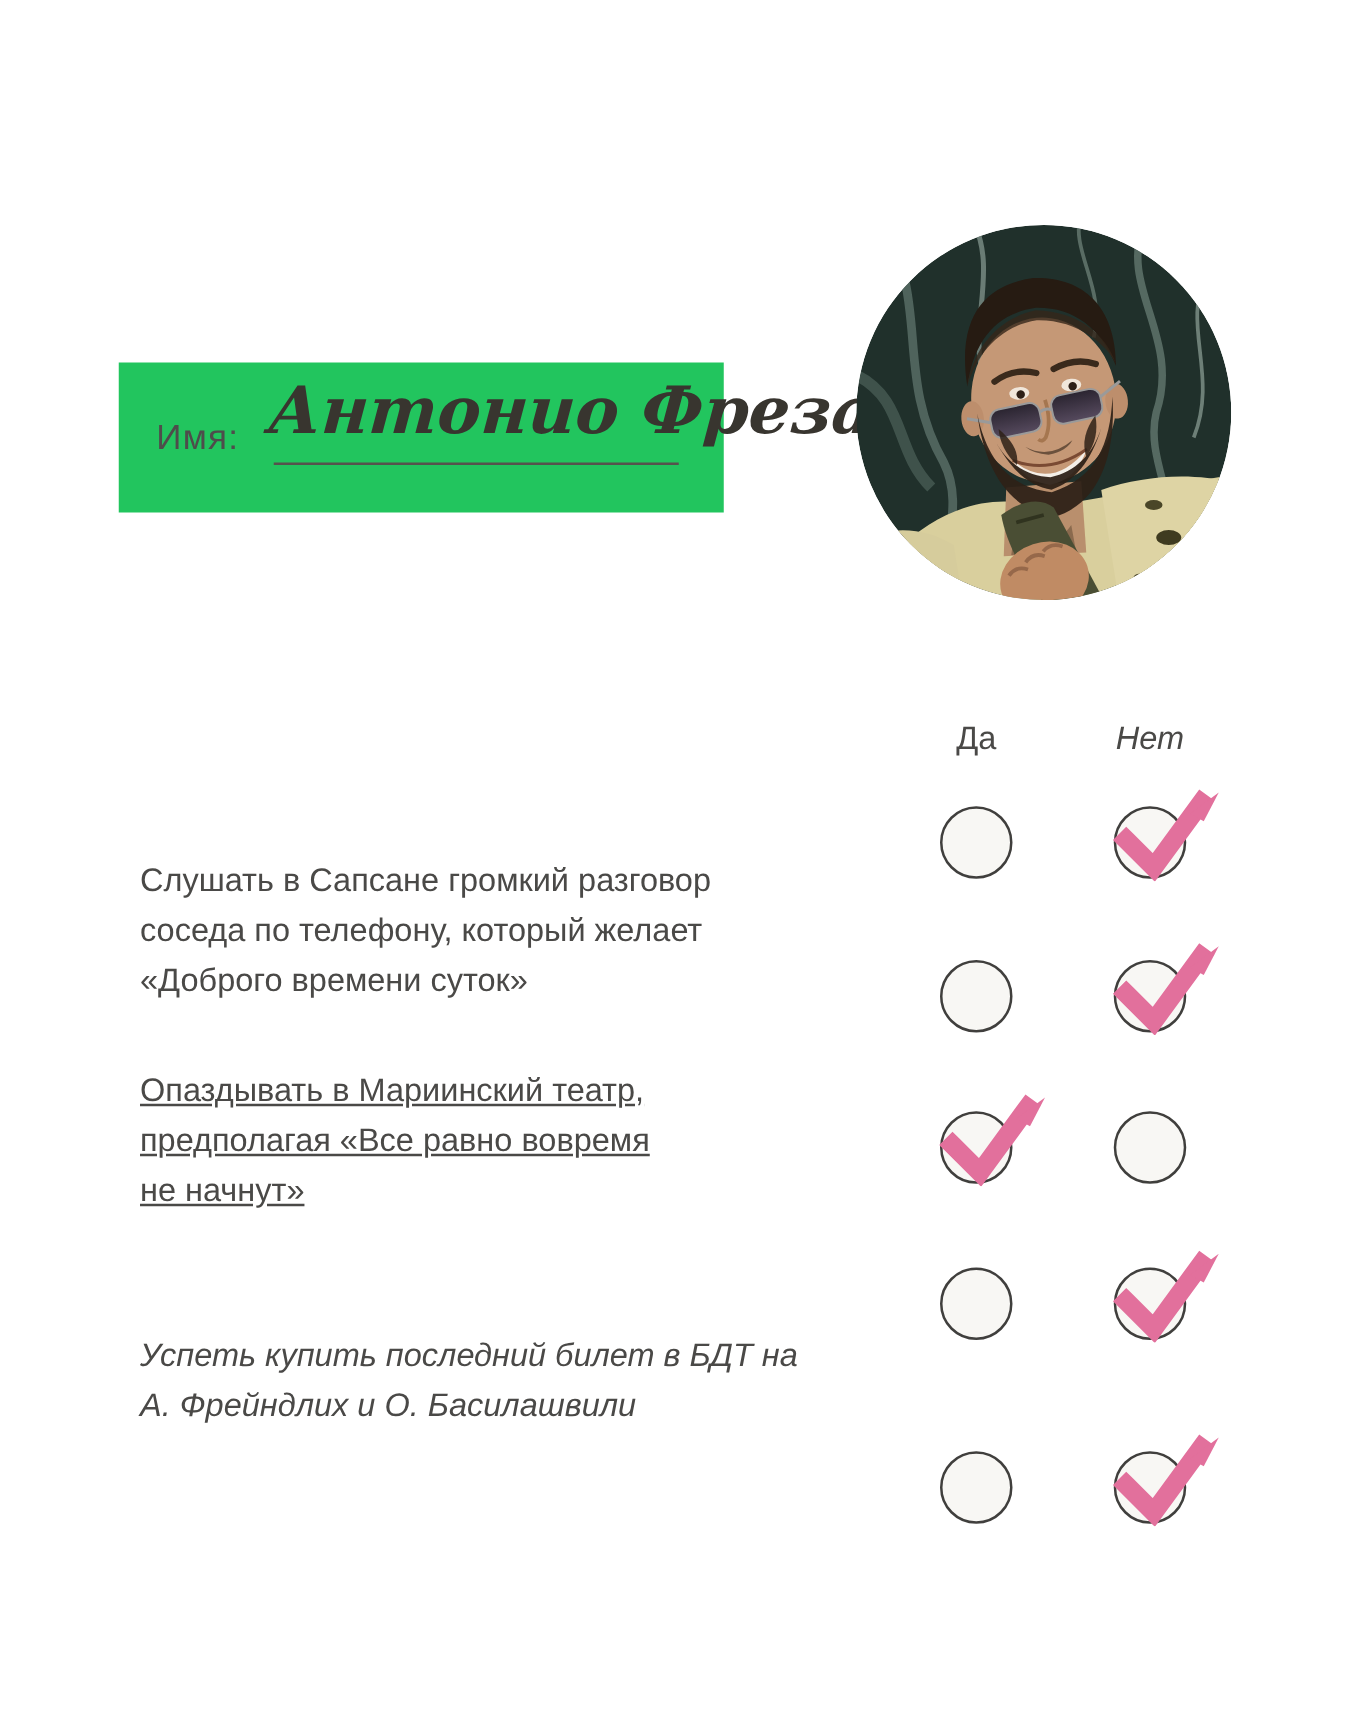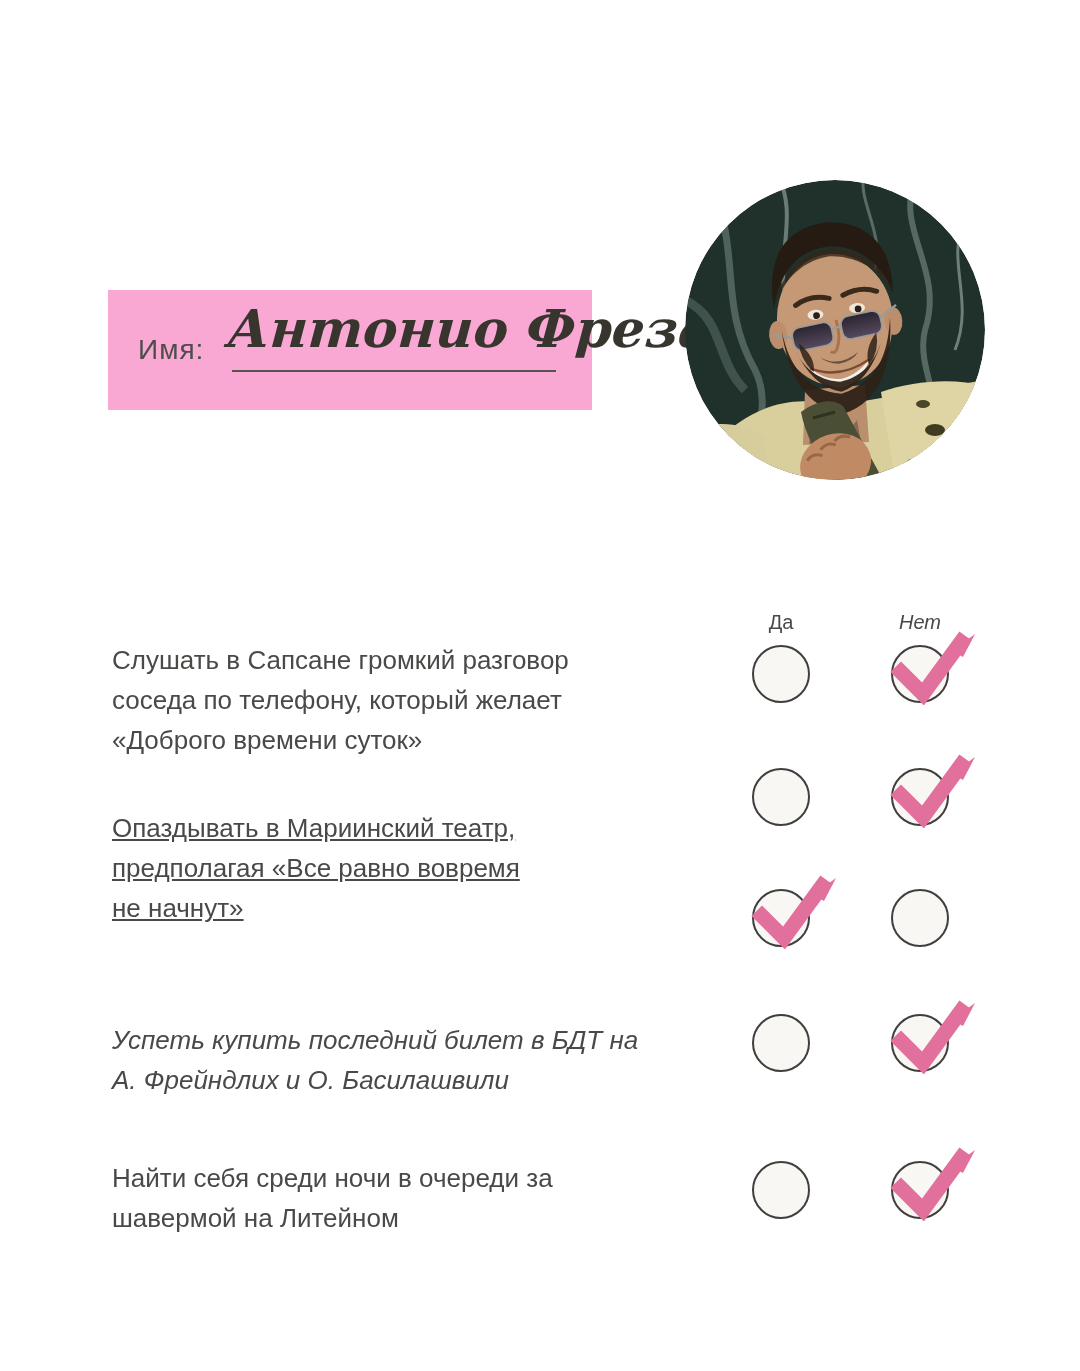--- a/index.html
+++ b/index.html
@@ -6,22 +6,22 @@
   .page{
     position:relative;
     width:1080px;height:1371px;
     background:#ffffff;
     font-family:"Liberation Sans","DejaVu Sans",sans-serif;
     color:#4a4947;
     overflow:hidden;
   }
   
   .name-strip{
-    position:absolute;left:108px;top:290px;width:484px;height:120px;
-    background:#f9a8d4;
+    position:absolute;left:95px;top:290px;width:484px;height:120px;
+    background:#22c55e;
   }
   .name-label{
     position:absolute;left:30px;top:44px;
     font-size:28px;color:#4e4d4b;letter-spacing:1px;
   }
   .name-value{
     position:absolute;left:120px;top:8px;
     font-family:"DejaVu Serif","Liberation Serif",serif;
     font-style:italic;font-weight:bold;
     font-size:52px;color:#38352f;
@@ -34,28 +34,28 @@
   }
   
   .avatar{
     position:absolute;left:685px;top:180px;width:300px;height:300px;
     border-radius:50%;overflow:hidden;
   }
   .avatar svg{display:block;}
   
   .col-header{
     position:absolute;top:572px;height:36px;
-    font-size:20px;color:#45444
-2;text-align:center;line-height:36px;margin-top:32px;
+    font-size:26px;color:#45444
+2;text-align:center;line-height:36px;
   }
   .col-header.yes{left:741px;width:80px;}
   .col-header.no{left:876px;width:88px;font-style:italic;}
   .q-text{
     position:absolute;left:112px;
-    font-size:26px;line-height:40px;color:#4a4947;
+    font-size:26px;line-height:40px;color:#4a4947;margin-top:44px;
   }
   .choice{
     position:absolute;width:58px;height:58px;
   }
   .choice .circle{
     position:absolute;left:0;top:0;width:54px;height:54px;
     border:2px solid #403f3d;border-radius:50%;
     background:#f8f7f4;
   }
   .choice .check{
@@ -208,21 +208,20 @@
 
   </div>
   <div class="choice checked" style="left:891px;top:1014px;">
     <div class="circle"></div>
     <svg class="check" width="88" height="74" viewBox="0 0 88 74">
       <path d="M13,41 L35,63 L73,11" stroke="currentColor" stroke-width="15" fill="none" stroke-linecap="square" stroke-linejoin="miter"></path>
       <polygon points="64,20 87,3 75,26" fill="currentColor"></polygon>
     </svg>
   </div>
 
-  <div class="q-text" style="top:1158px;width:505px;">Найти себя среди ночи в очереди за шавермой на Литейном</div>
   <div class="choice" style="left:752px;top:1161px;">
     <div class="circle"></div>
 
   </div>
   <div class="choice checked" style="left:891px;top:1161px;">
     <div class="circle"></div>
     <svg class="check" width="88" height="74" viewBox="0 0 88 74">
       <path d="M13,41 L35,63 L73,11" stroke="currentColor" stroke-width="15" fill="none" stroke-linecap="square" stroke-linejoin="miter"></path>
       <polygon points="64,20 87,3 75,26" fill="currentColor"></polygon>
     </svg>

